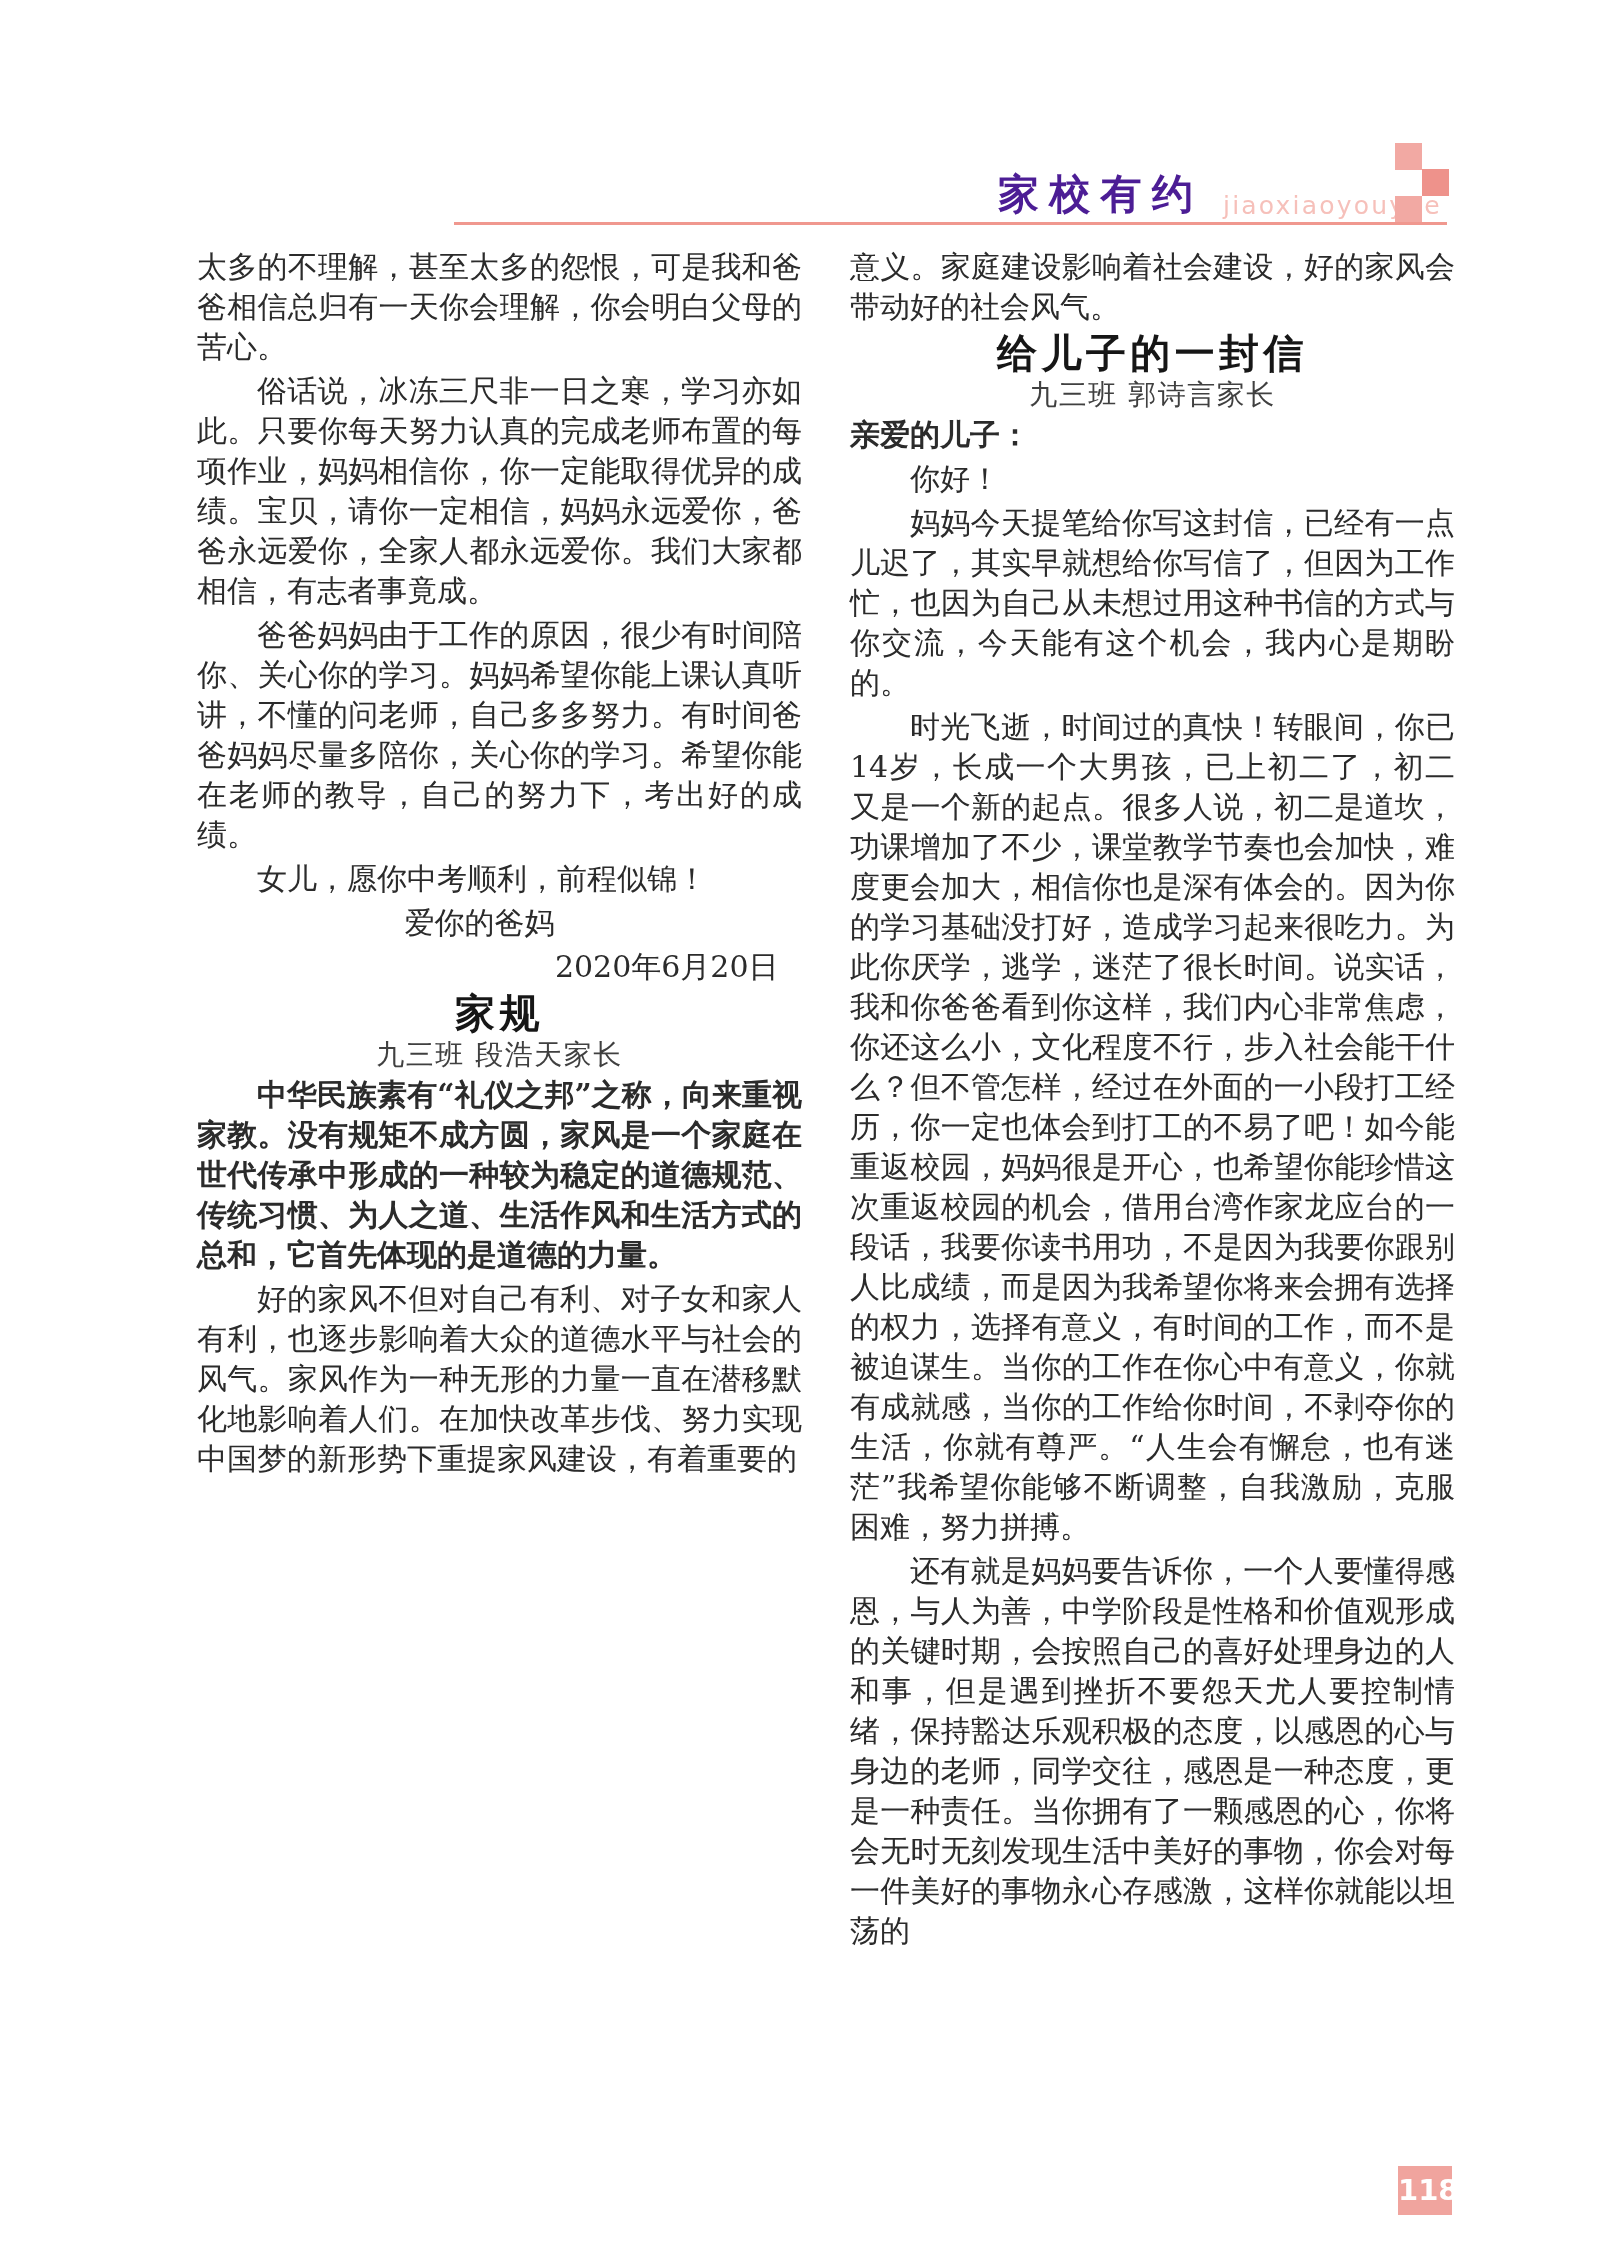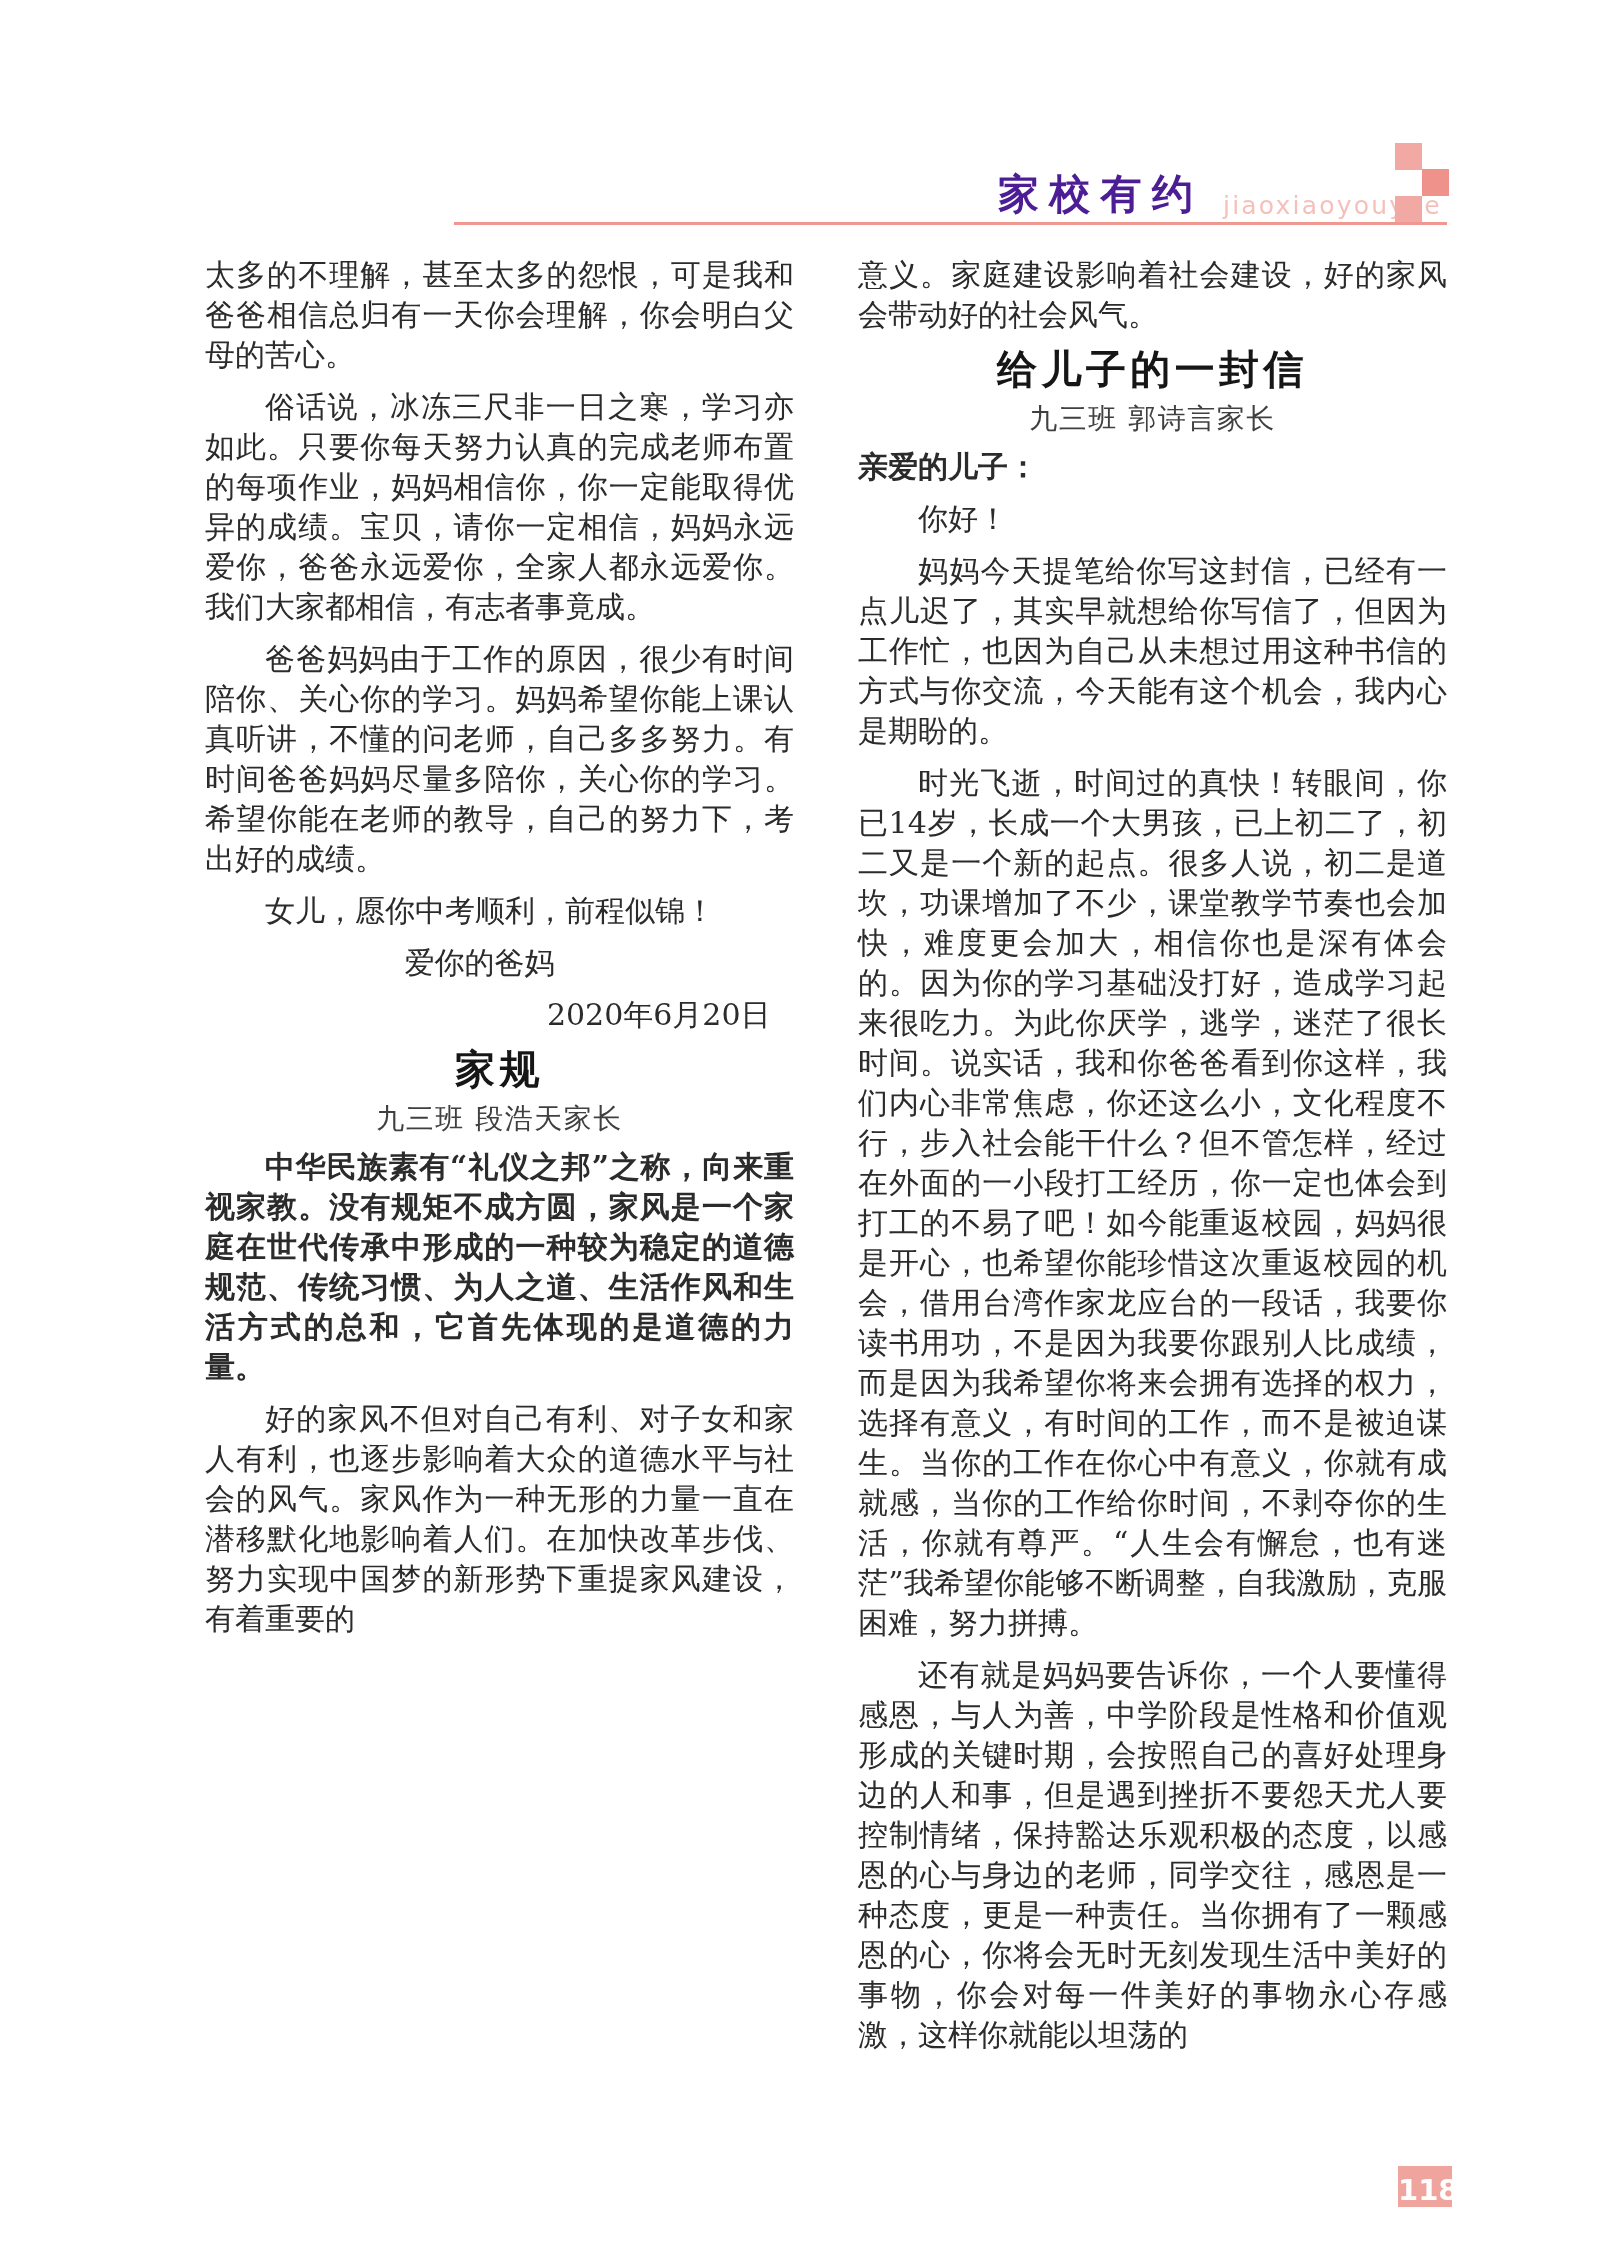--- a/index.html
+++ b/index.html
@@ -27,40 +27,40 @@
   .sq{position:absolute;width:26.5px;height:26.5px;}
   .sq1{left:1395px;top:143px;background:#f2a9a3;}
   .sq2{left:1422px;top:169px;background:#ee928b;}
   .sq3{left:1395px;top:196px;background:#f2a9a3;}
   
   .col{
     position:absolute;top:243px;width:613px;
     font-size:30px;line-height:40px;text-align:justify;
     text-justify:inter-ideograph;color:#2b2b2b;
   }
-  .col p{margin:12px;}
+  .col p{margin:4px;}
   .col-left{left:193px;}
   .col-right{left:846px;}
   .indent{text-indent:2em;}
   .sig{text-align:center;padding-right:40px;margin-top:40px;}
   .sig-date{text-align:right;padding-right:23.5px;}
   .art-title{
     text-align:center;font-weight:bold;font-size:40px;line-height:44px;
     letter-spacing:4.4px;color:#161616;
   }
   .t-jiagui{margin-top:103px;}
   .t-letter{margin-top:179px;}
   .art-author{
     text-align:center;font-size:28px;line-height:32px;margin-top:19px;
     letter-spacing:1.5px;color:#404040;
   }
   .after-author{margin-top:65px;font-weight:bold;}
   
   .page-badge{
-    position:absolute;left:1398px;top:2166px;width:54px;height:41px;
+    position:absolute;left:1398px;top:2166px;width:54px;height:49px;
     background:#f0a49e;color:#ffffff;
     font-family:"DejaVu Sans","Liberation Sans",sans-serif;
     font-weight:bold;font-size:29px;line-height:49px;text-align:center;
   }
 </style>
 </head>
 <body>
 
 <div>
 

